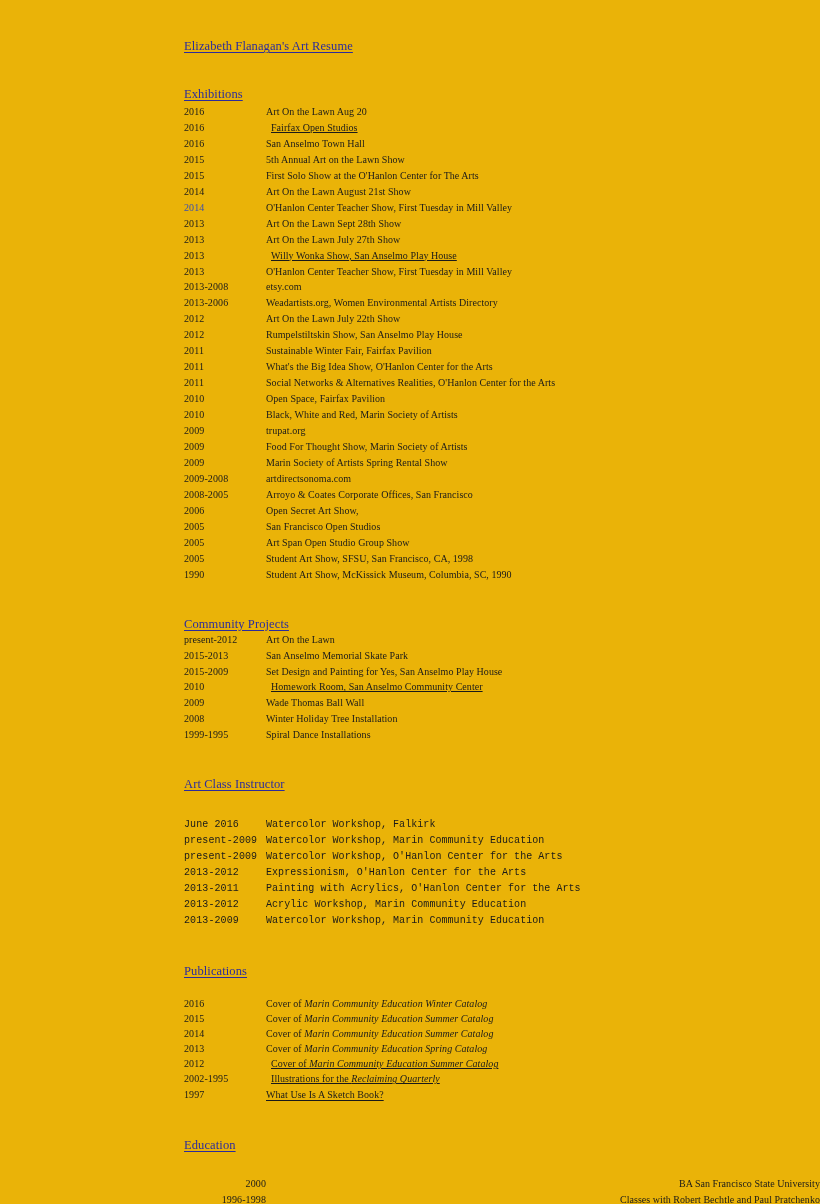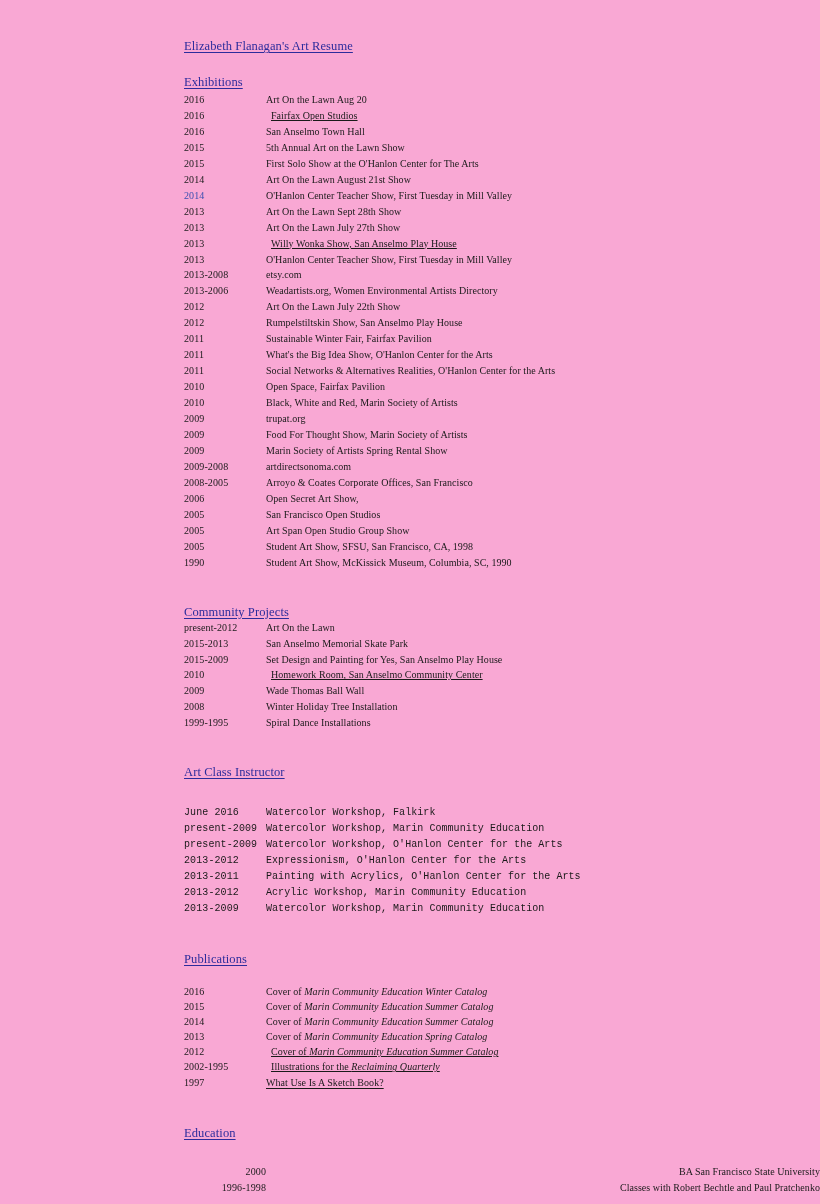--- a/index.html
+++ b/index.html
@@ -13,21 +13,21 @@
     font-family: "Liberation Serif", "DejaVu Serif", serif;
     color: #1a1a1a;
     -webkit-font-smoothing: antialiased;
   }
   .page {
     position: relative;
     width: 820px;
     height: 1204px;
     box-sizing: border-box;
     padding: 36px 0 0 184px;
-    background: #f9a8d4;
+    background: #eab308;
   }
   .doc-title {
     font-size: 12.5px;
     line-height: 16px;
     color: #2c2c9c;
     text-decoration: underline;
     text-underline-offset: 2px;
     display: inline-block;
     margin: 0 0 18px 0;
     letter-spacing: 0.1px;
@@ -77,21 +77,21 @@
   }
   .entry .desc .it {
     font-style: italic;
   }
   .entry .desc.underline {
     text-decoration: underline;
     text-underline-offset: 2px;
   }
 
   
-  .sec-exhibitions { margin-top: 0px; }
+  .sec-exhibitions { margin-top: 12px; }
   .sec-exhibitions .entries { margin-top: 2px; }
 
   .sec-community { margin-top: 31px; }
   .sec-community .entries { }
 
   .sec-instructor { margin-top: 31px; }
   .sec-instructor .entries { margin-top: 25px; font-family: Liberation Mono, monospace; }
 
   .sec-publications { margin-top: 32px; }
   .sec-publications .entries { margin-top: 17px; }

